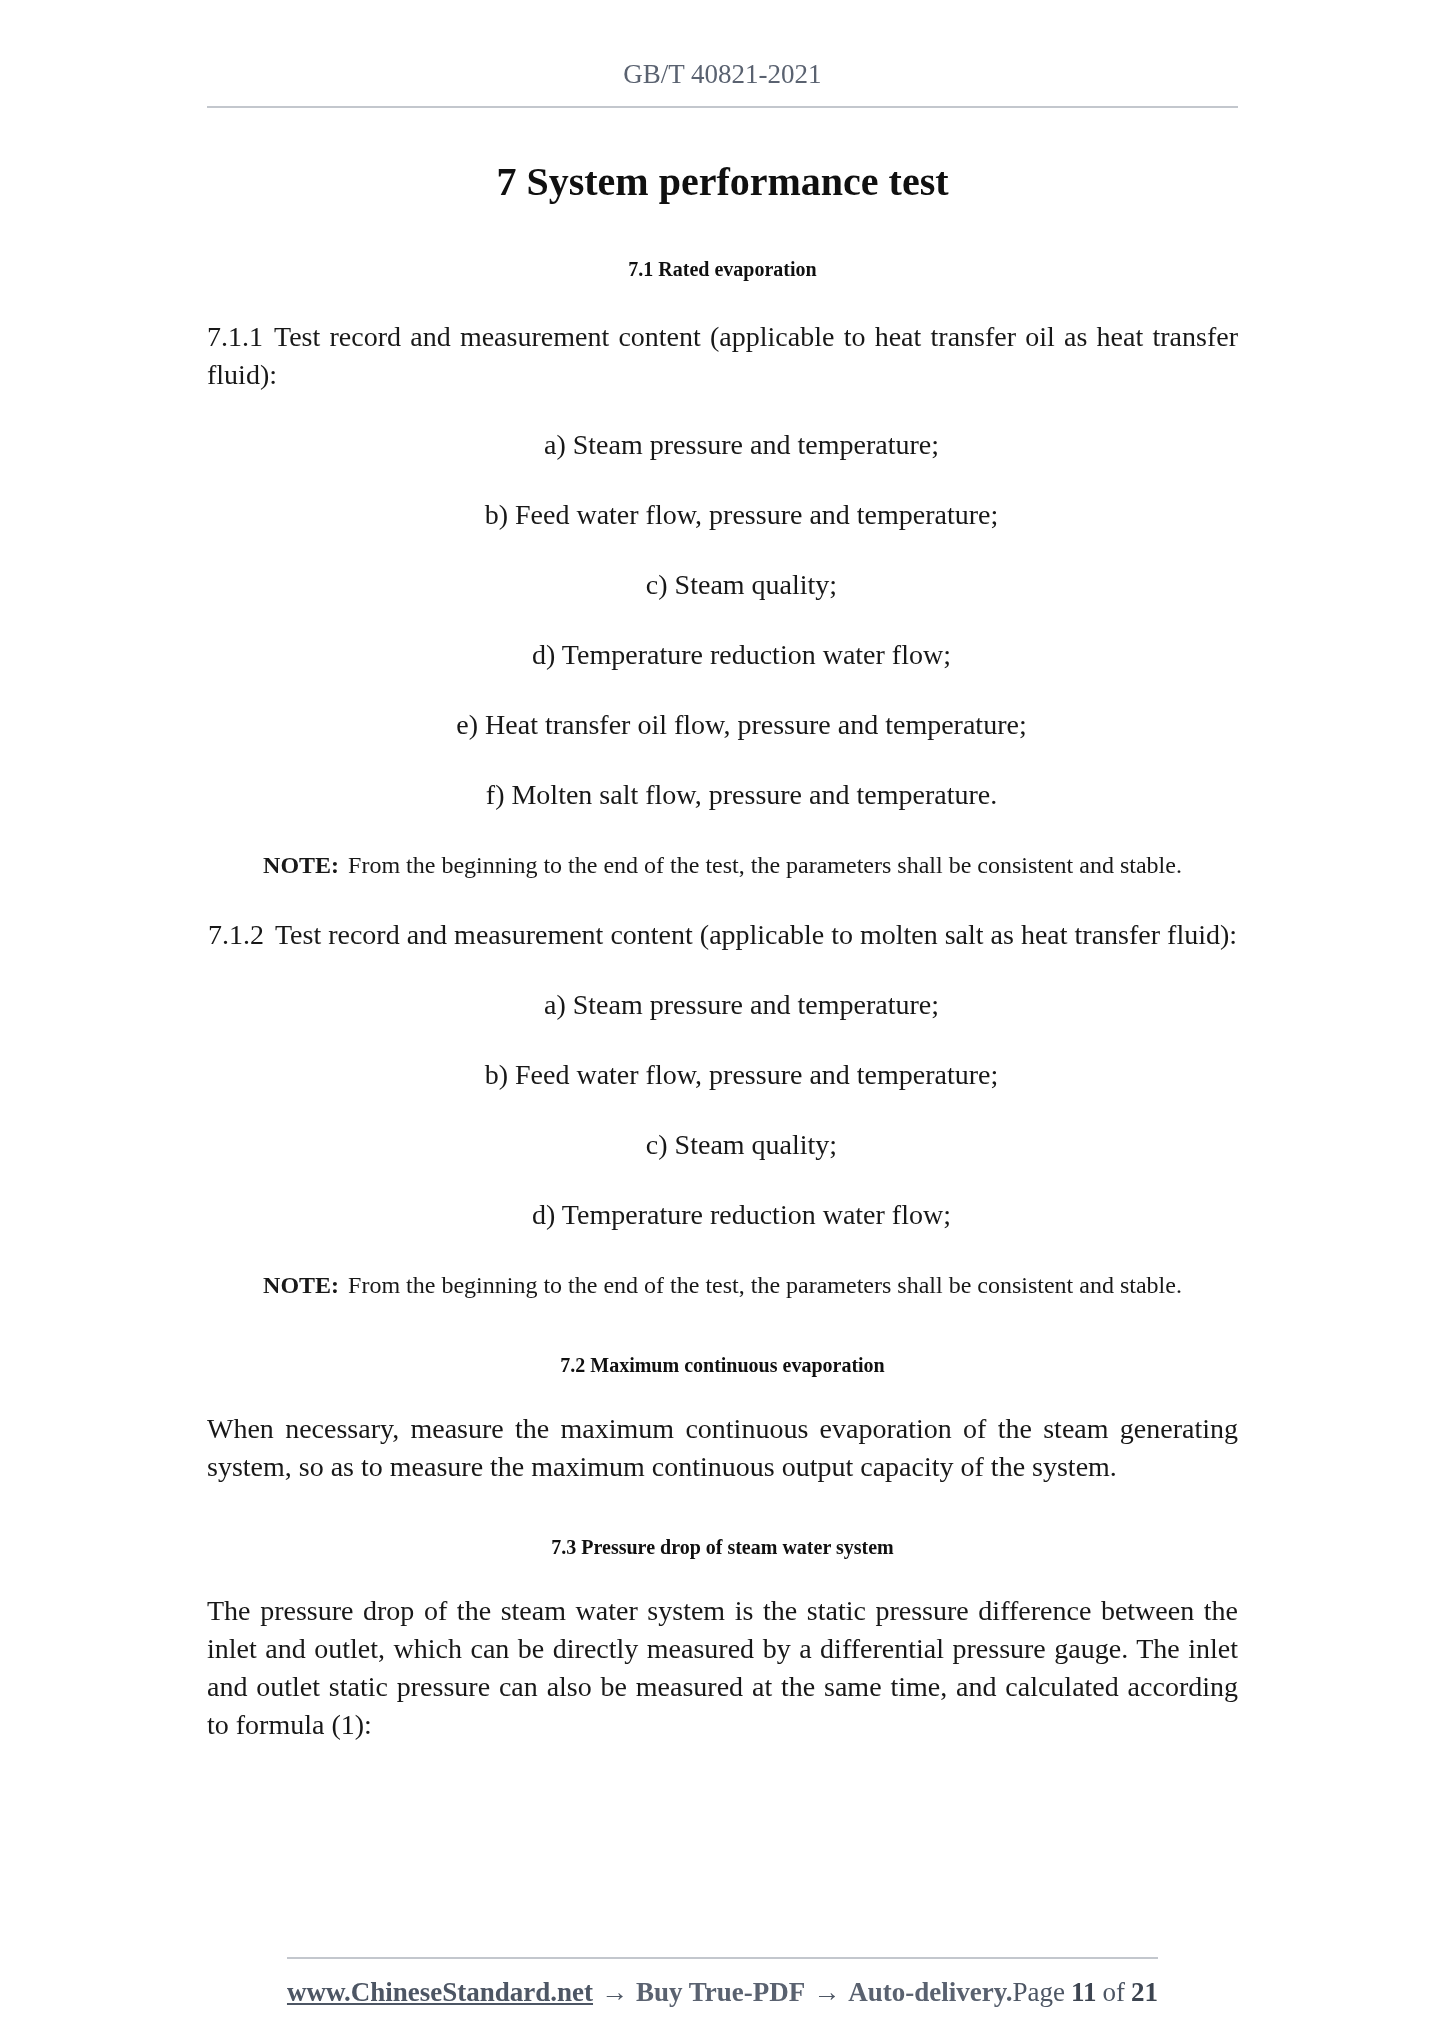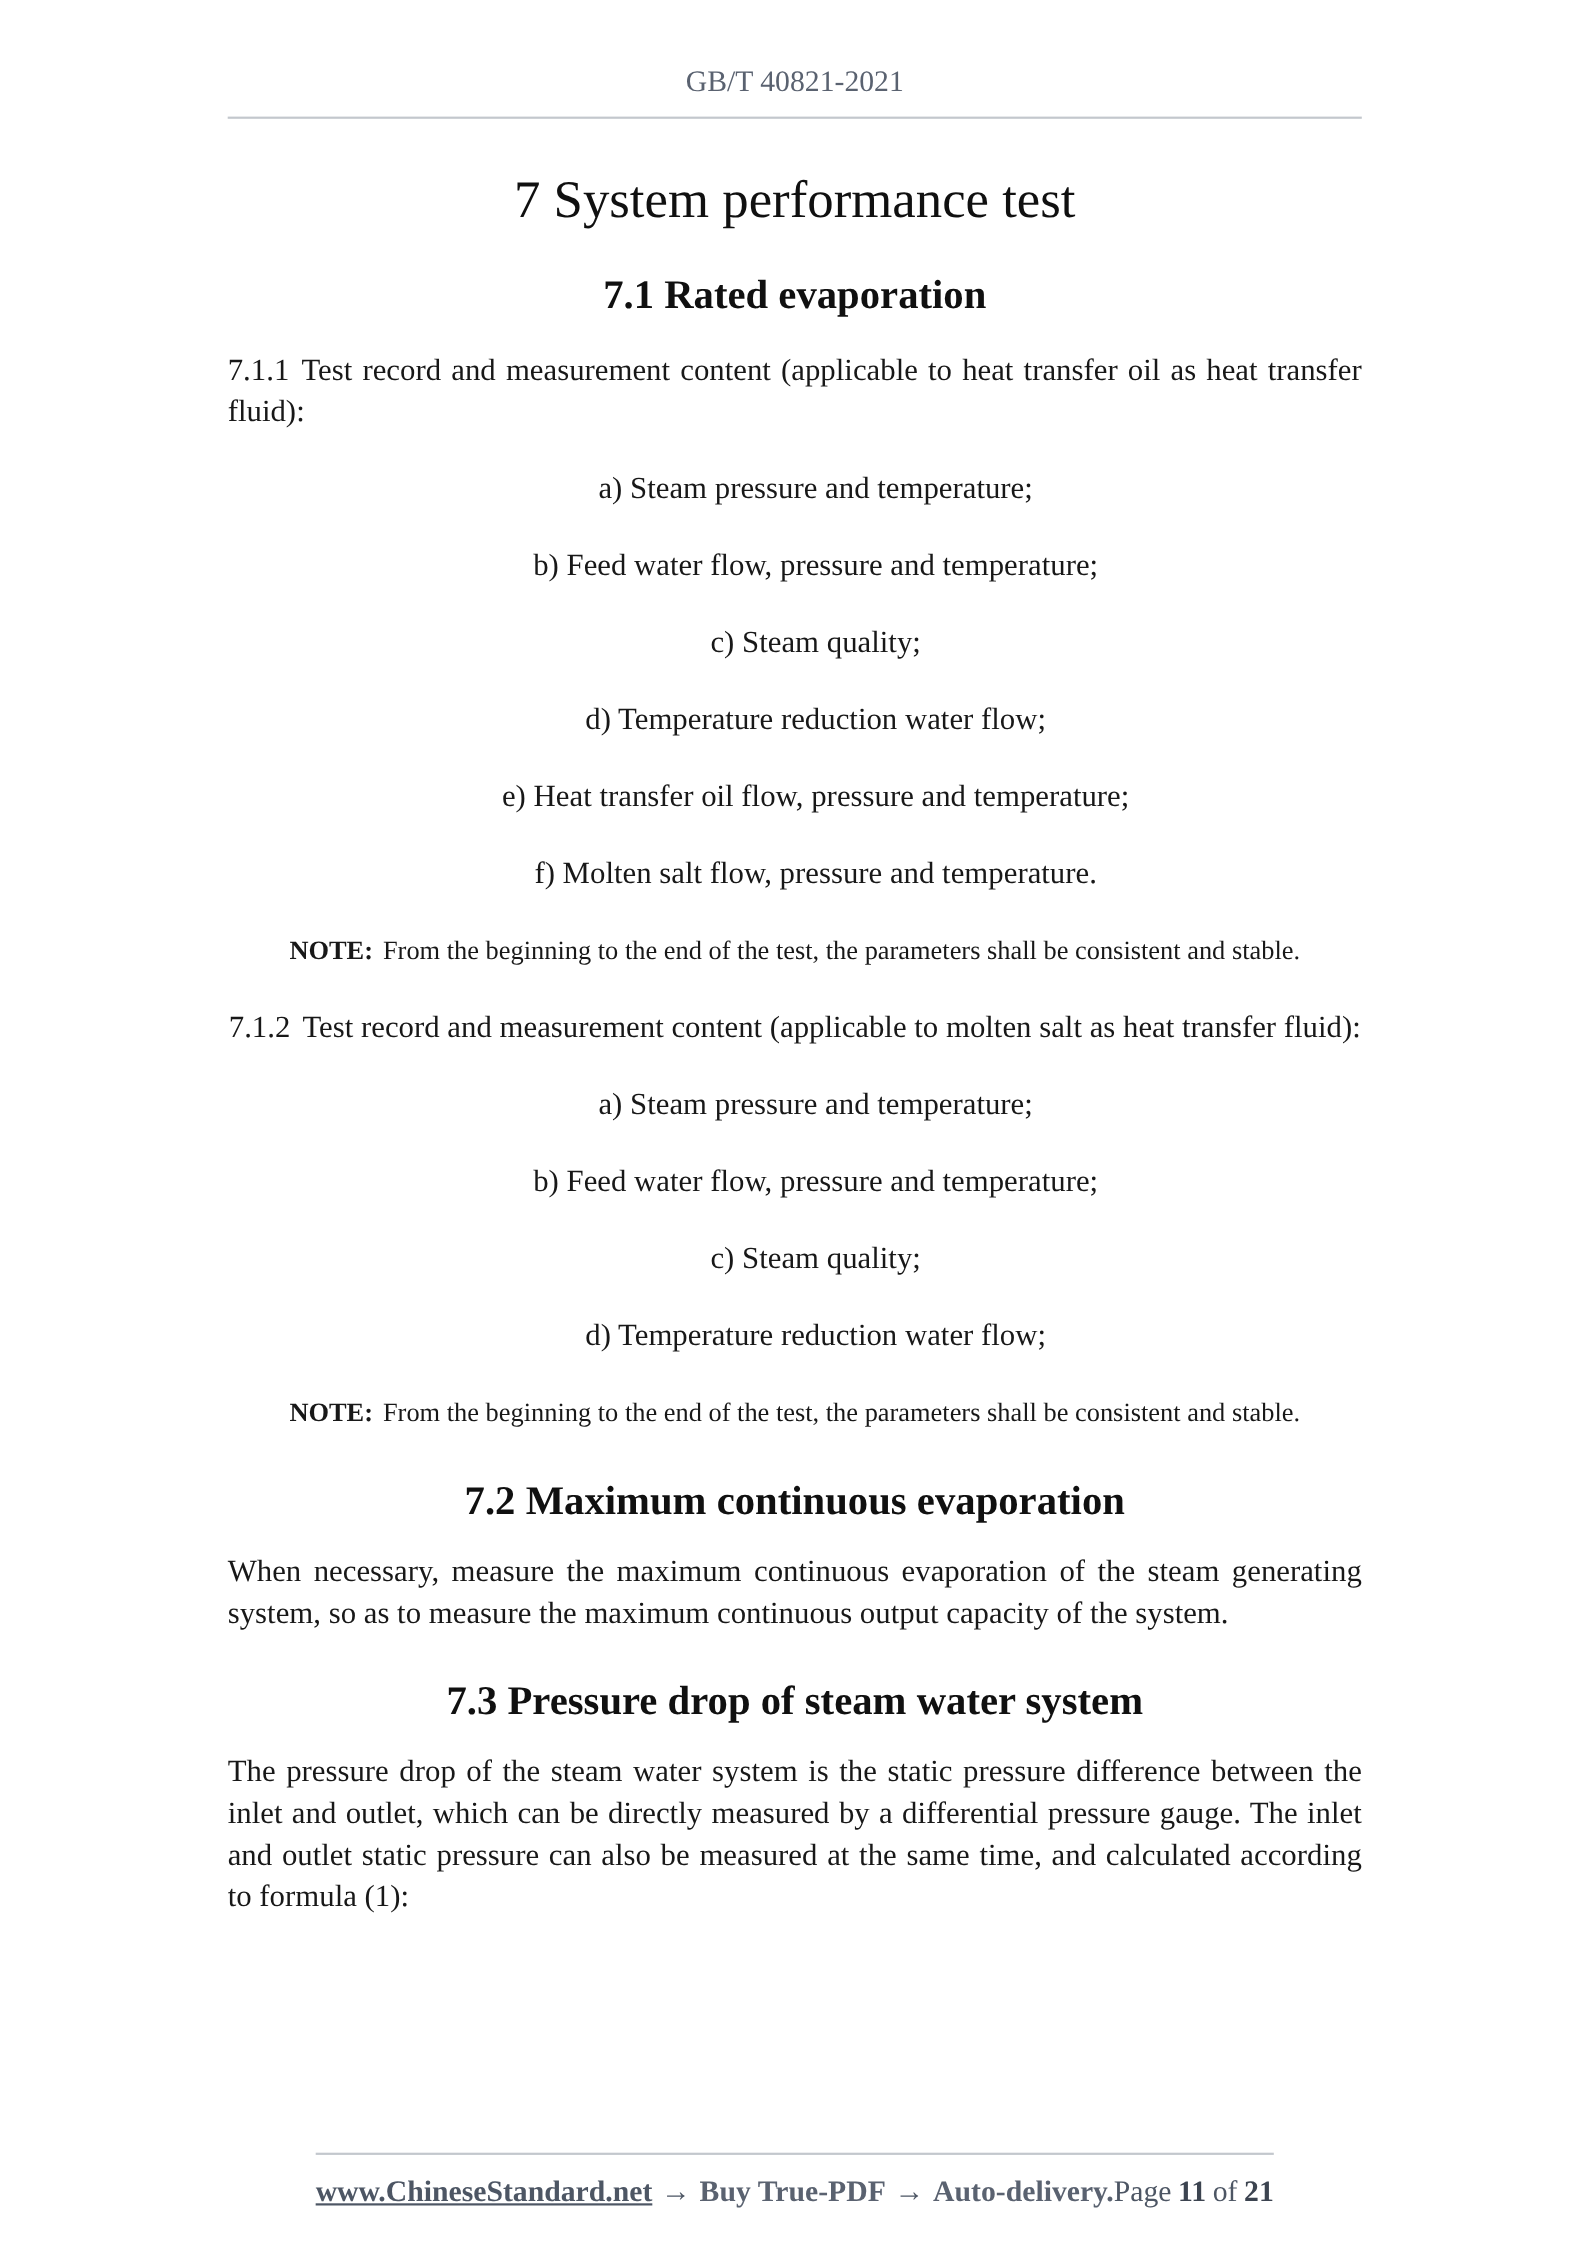--- a/index.html
+++ b/index.html
@@ -27,28 +27,28 @@
     line-height: 32px;
   }
   .header-rule {
     margin-top: 16px;
     border-bottom: 2px solid #c3c7cd;
     width: 100%;
   }
   
   .doc-title {
     margin-top: 48px;
-    font-size: 48px;
+    font-size: 40px;
     line-height: 52px;
-    font-weight: normal;
+    font-weight: bold;
     color: #101010;
   }
   .section-heading {
     margin-top: 42px;
-    font-size: 37px;
+    font-size: 20px;
     line-height: 38px;
     font-weight: bold;
     color: #101010;
   }
   .section-heading.tight { margin-top: 44px; }
   .body-para {
     margin-top: 30px;
     font-size: 28px;
     line-height: 38px;
     text-align: justify;

